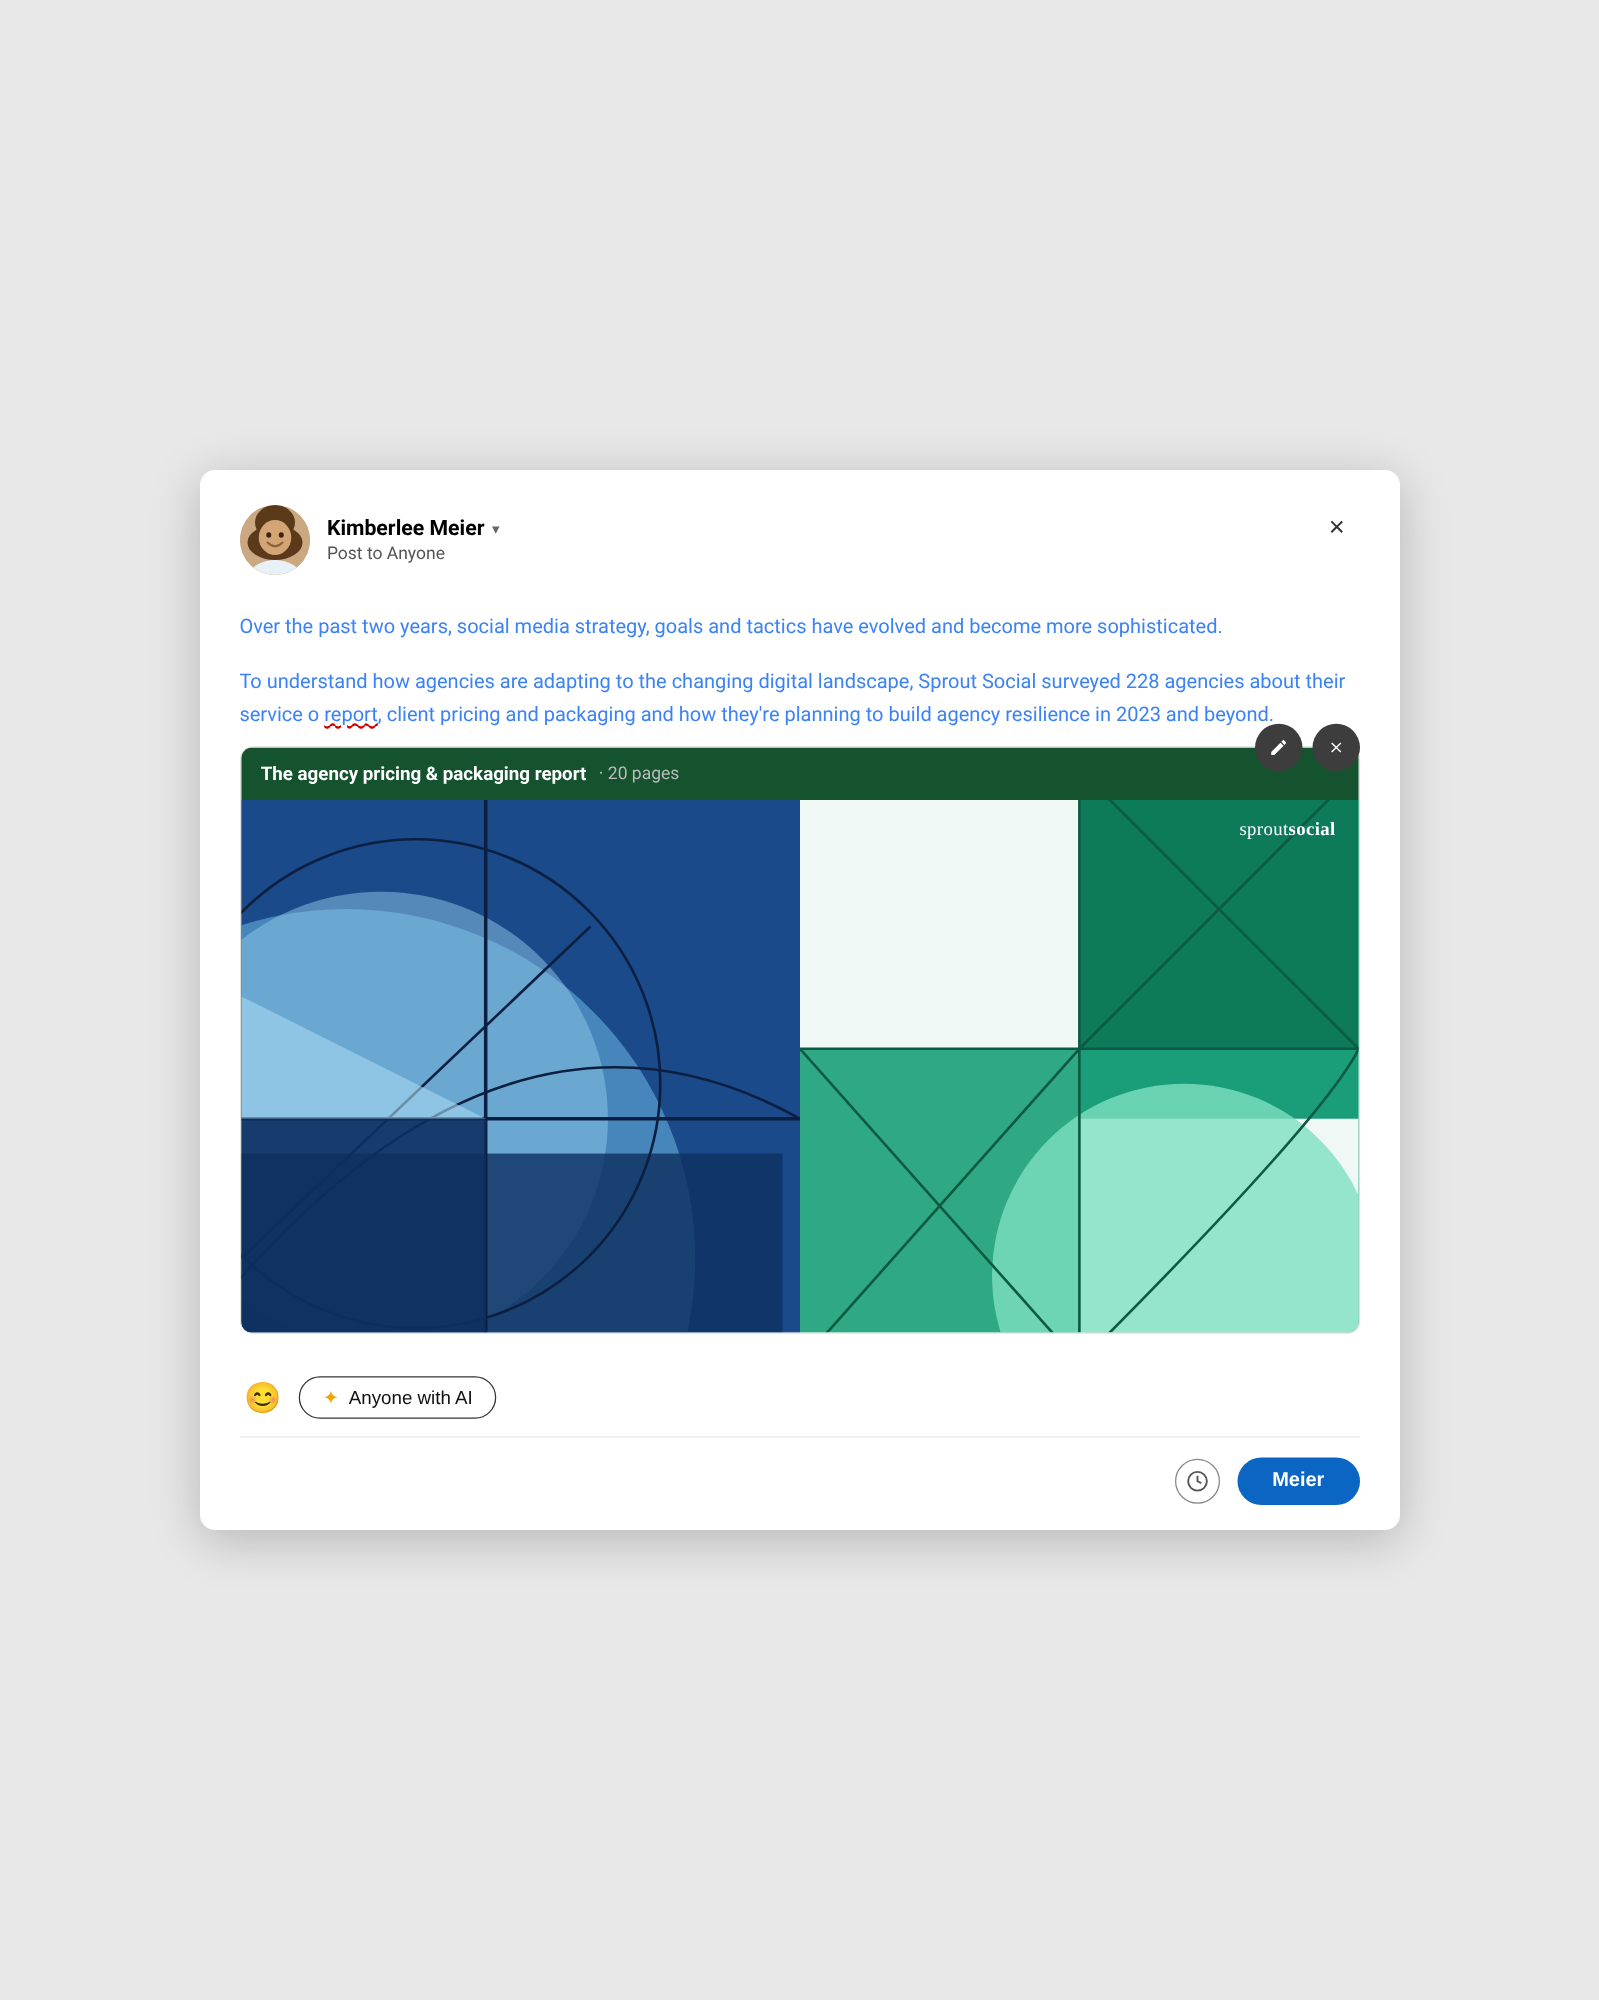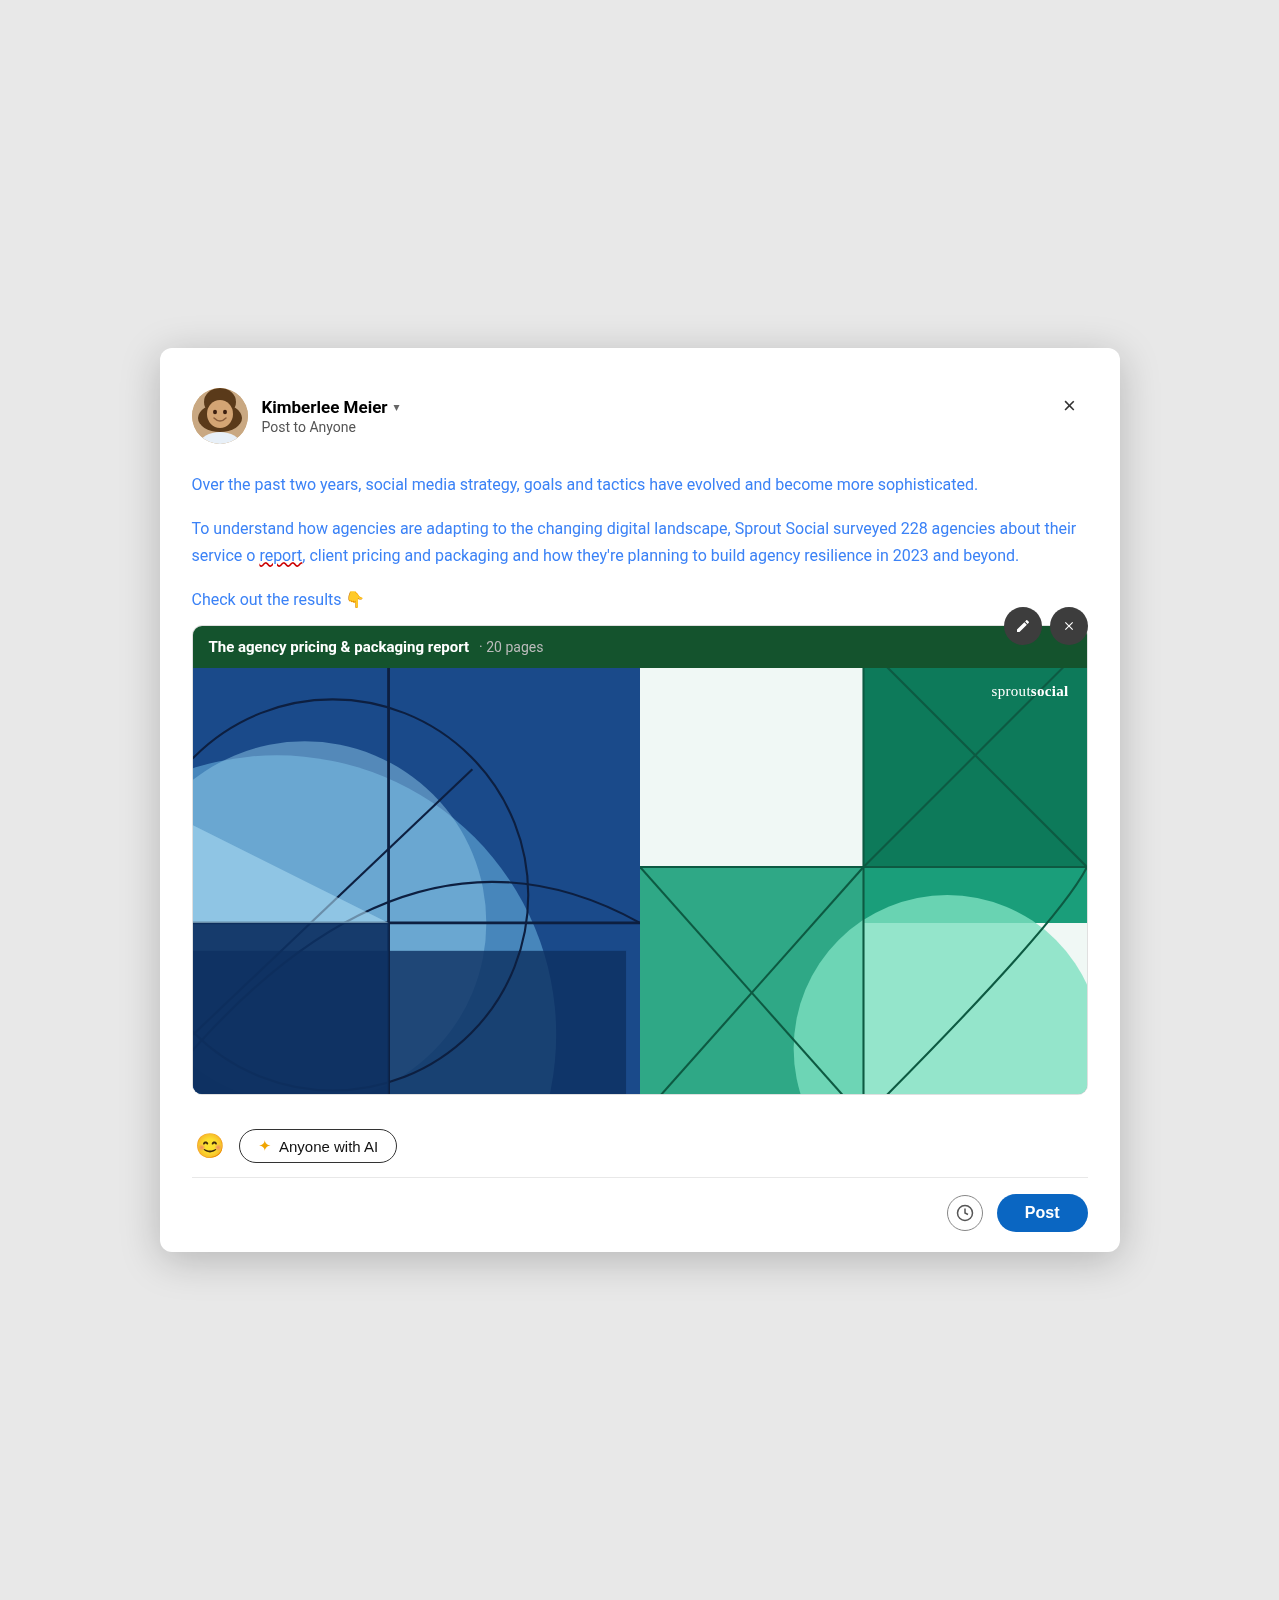--- a/index.html
+++ b/index.html
@@ -12,21 +12,21 @@
       font-family: -apple-system, BlinkMacSystemFont, 'Segoe UI', Roboto, Arial, sans-serif;
     }
 
     .modal-overlay {
       position: relative;
       width: 960px;
       background: #fff;
       border-radius: 12px;
       box-shadow: 0 8px 40px rgba(0,0,0,0.22);
       overflow: hidden;
-      padding: 40px 32px 0 32px;
+      padding: 28px 32px 0 32px;
     }
 
     .modal-header {
       display: flex;
       align-items: center;
       justify-content: space-between;
       margin-bottom: 28px;
     }
 
     .header-left {
@@ -318,21 +318,20 @@
       </div>
     </div>
     <button class="close-btn">
       <span>×</span>
     </button>
   </div>
 
   <div class="post-content">
     <p>Over the past two years, social media strategy, goals and tactics have evolved and become more sophisticated.</p>
     <p>To understand how agencies are adapting to the changing digital landscape, Sprout Social surveyed 228 agencies about their service o <span class="underline-red">report</span>, client pricing and packaging and how they're planning to build agency resilience in 2023 and beyond.</p>
-    <p>Check out the results 👇</p>
   </div>
 
   <div class="attachment-area">
     <div class="attachment-actions">
       <button class="action-btn">
         <svg width="16" height="16" viewBox="0 0 24 24" fill="white">
           <path d="M3 17.25V21h3.75L17.81 9.94l-3.75-3.75L3 17.25zM20.71 7.04c.39-.39.39-1.02 0-1.41l-2.34-2.34c-.39-.39-1.02-.39-1.41 0l-1.83 1.83 3.75 3.75 1.83-1.83z"></path>
         </svg>
       </button>
       <button class="action-btn">
@@ -423,17 +422,17 @@
   </div>
 
   <div class="footer-row">
     <button class="clock-btn">
       <svg width="18" height="18" viewBox="0 0 24 24" fill="none" stroke="#555" stroke-width="2">
         <circle cx="12" cy="12" r="10"></circle>
         <polyline points="12,6 12,12 16,14"></polyline>
       </svg>
     </button>
     <button class="post-btn">
-      <span>Post</span>
+      <span>Meier</span>
     </button>
   </div>
 
 </div>
 
 </body></html>

